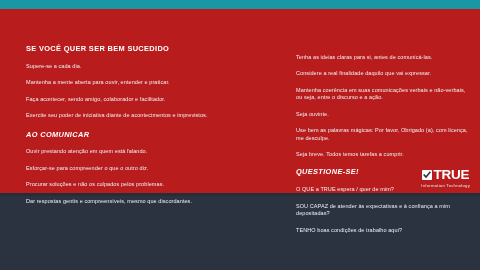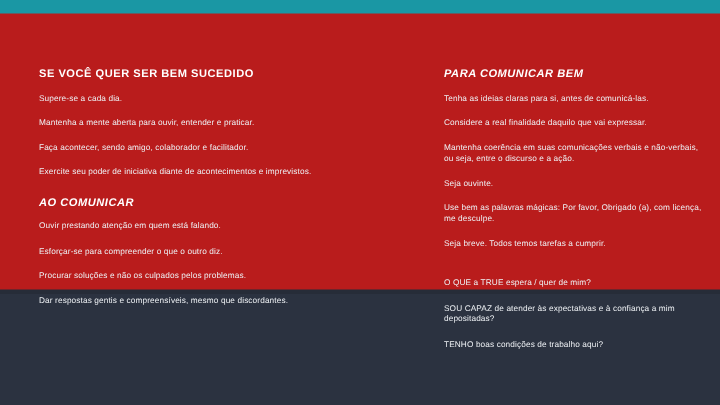--- a/index.html
+++ b/index.html
@@ -184,49 +184,60 @@
           <li>Dar respostas gentis e compreensíveis, mesmo que discordantes.</li>
         </ul>
       </div>
 
     </div>
 
     <div class="col col-right">
 
       <div class="section">
         <div style="height:36px"></div>
-        <h2 class="heading italic">PARA COMUNICAR BEM</h2>
         <div class="sp-after-heading"></div>
         <ul class="lines">
           <li>Tenha as ideias claras para si, antes de comunicá-las.</li>
           <div class="sp-between-lines"></div>
           <li>Considere a real finalidade daquilo que vai expressar.</li>
           <div class="sp-between-lines"></div>
           <li>Mantenha coerência em suas comunicações verbais e não-verbais, ou seja, entre o discurso e a ação.</li>
           <div class="sp-between-lines"></div>
           <li>Seja ouvinte.</li>
           <div class="sp-between-lines"></div>
           <li>Use bem as palavras mágicas: Por favor, Obrigado (a), com licença, me desculpe.</li>
           <div class="sp-between-lines"></div>
           <li>Seja breve. Todos temos tarefas a cumprir.</li>
         </ul>
       </div>
 
       <div class="section">
         <div class="sp-before-heading-sm"></div>
+        <h2 class="heading italic">QUESTIONE-SE!</h2>
         <div class="sp-after-heading"></div>
         <ul class="lines">
           <li>O QUE a TRUE espera / quer de mim?</li>
           <div class="sp-between-lines"></div>
           <li>SOU CAPAZ de atender às expectativas e à confiança a mim depositadas?</li>
           <div class="sp-between-lines"></div>
           <li>TENHO boas condições de trabalho aqui?</li>
         </ul>
       </div>
 
     </div>
 
   </div>
 
+  <div class="logo">
+    <div class="logo-row">
+      <span class="logo-check">
+        <svg width="8" height="8" viewBox="0 0 8 8" aria-hidden="true">
+          <path d="M1.2 4.1 L3 6 L6.9 1.4" fill="none" stroke="#2b3240" stroke-width="1.6" stroke-linecap="square" stroke-linejoin="miter"></path>
+        </svg>
+      </span>
+      <span class="logo-word">TRUE</span>
+    </div>
+    <div class="logo-tag">Information Technology</div>
+  </div>
 
   <div class="bottom-strip"></div>
 
 </div>
 
 </body></html>

